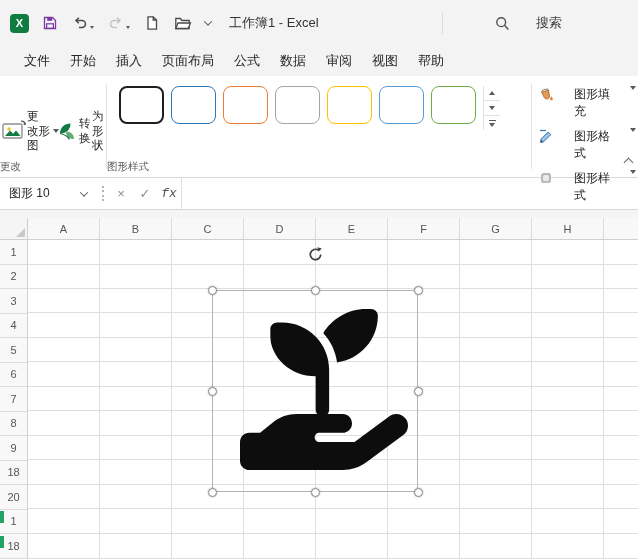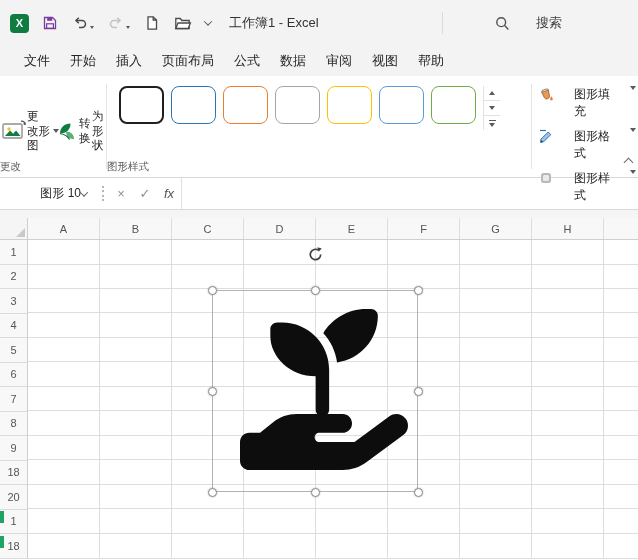--- a/index.html
+++ b/index.html
@@ -53,25 +53,25 @@
   .tri-up{width:0;height:0;border-left:3.5px solid transparent;border-right:3.5px solid transparent;
           border-bottom:4px solid #5a5a5a;display:inline-block}
   .tri-down.tiny{border-left-width:2.5px;border-right-width:2.5px;border-top-width:3px;margin-bottom:2px}
   .cv-down{width:6px;height:6px;border-right:1.5px solid #5a5a5a;border-bottom:1.5px solid #5a5a5a;
            display:inline-block;transform:rotate(45deg) translate(-1px,-1px)}
   .cv-up{width:7px;height:7px;border-top:1.5px solid #6a6a6a;border-right:1.5px solid #6a6a6a;
          display:inline-block;transform:rotate(-45deg)}
 
   
   .formula-row{height:32px;background:#fff;border-bottom:1px solid #d8d8d8;display:flex;align-items:stretch;font-size:12px}
-  .name-box{width:96px;display:flex;align-items:center;justify-content:flex-end;padding:0 9px;cursor:pointer}
+  .name-box{width:96px;display:flex;align-items:center;justify-content:space-between;padding:0 9px;cursor:pointer}
   .grip{width:13px;display:flex;flex-direction:column;align-items:center;justify-content:center;gap:2.5px}
   .grip i{width:2px;height:2px;background:#9d9d9d;border-radius:50%}
   .fb-btn{width:24px;background:none;border:none;color:#8f8f8f;font-size:13px;cursor:pointer}
-  .fb-btn.fx{font-style:italic;font-family:Liberation Sans, sans-serif;color:#555}
+  .fb-btn.fx{font-style:italic;font-family:Liberation Mono, monospace;color:#555}
   .formula-input{flex:1;border-left:1px solid #e0e0e0;padding:0 8px;display:flex;align-items:center;cursor:text}
   .fspacer{height:8px;background:#f5f5f5}
 
   
   .col-headers{display:flex;height:22px;background:#f8f8f8;border-bottom:1px solid #cfcfcf;font-size:11px;color:#555}
   .corner{width:28px;border-right:1px solid #cfcfcf;background:#f5f5f5;position:relative;cursor:pointer}
   .corner::after{content:"";position:absolute;right:2px;bottom:2px;border-left:9px solid transparent;border-bottom:9px solid #c9c9c9}
   .col-h{width:72px;display:flex;align-items:center;justify-content:center;border-right:1px solid #dcdcdc;cursor:pointer}
   .col-h.fill{flex:1;border-right:none}
   .grid-body{display:flex;height:319px}

